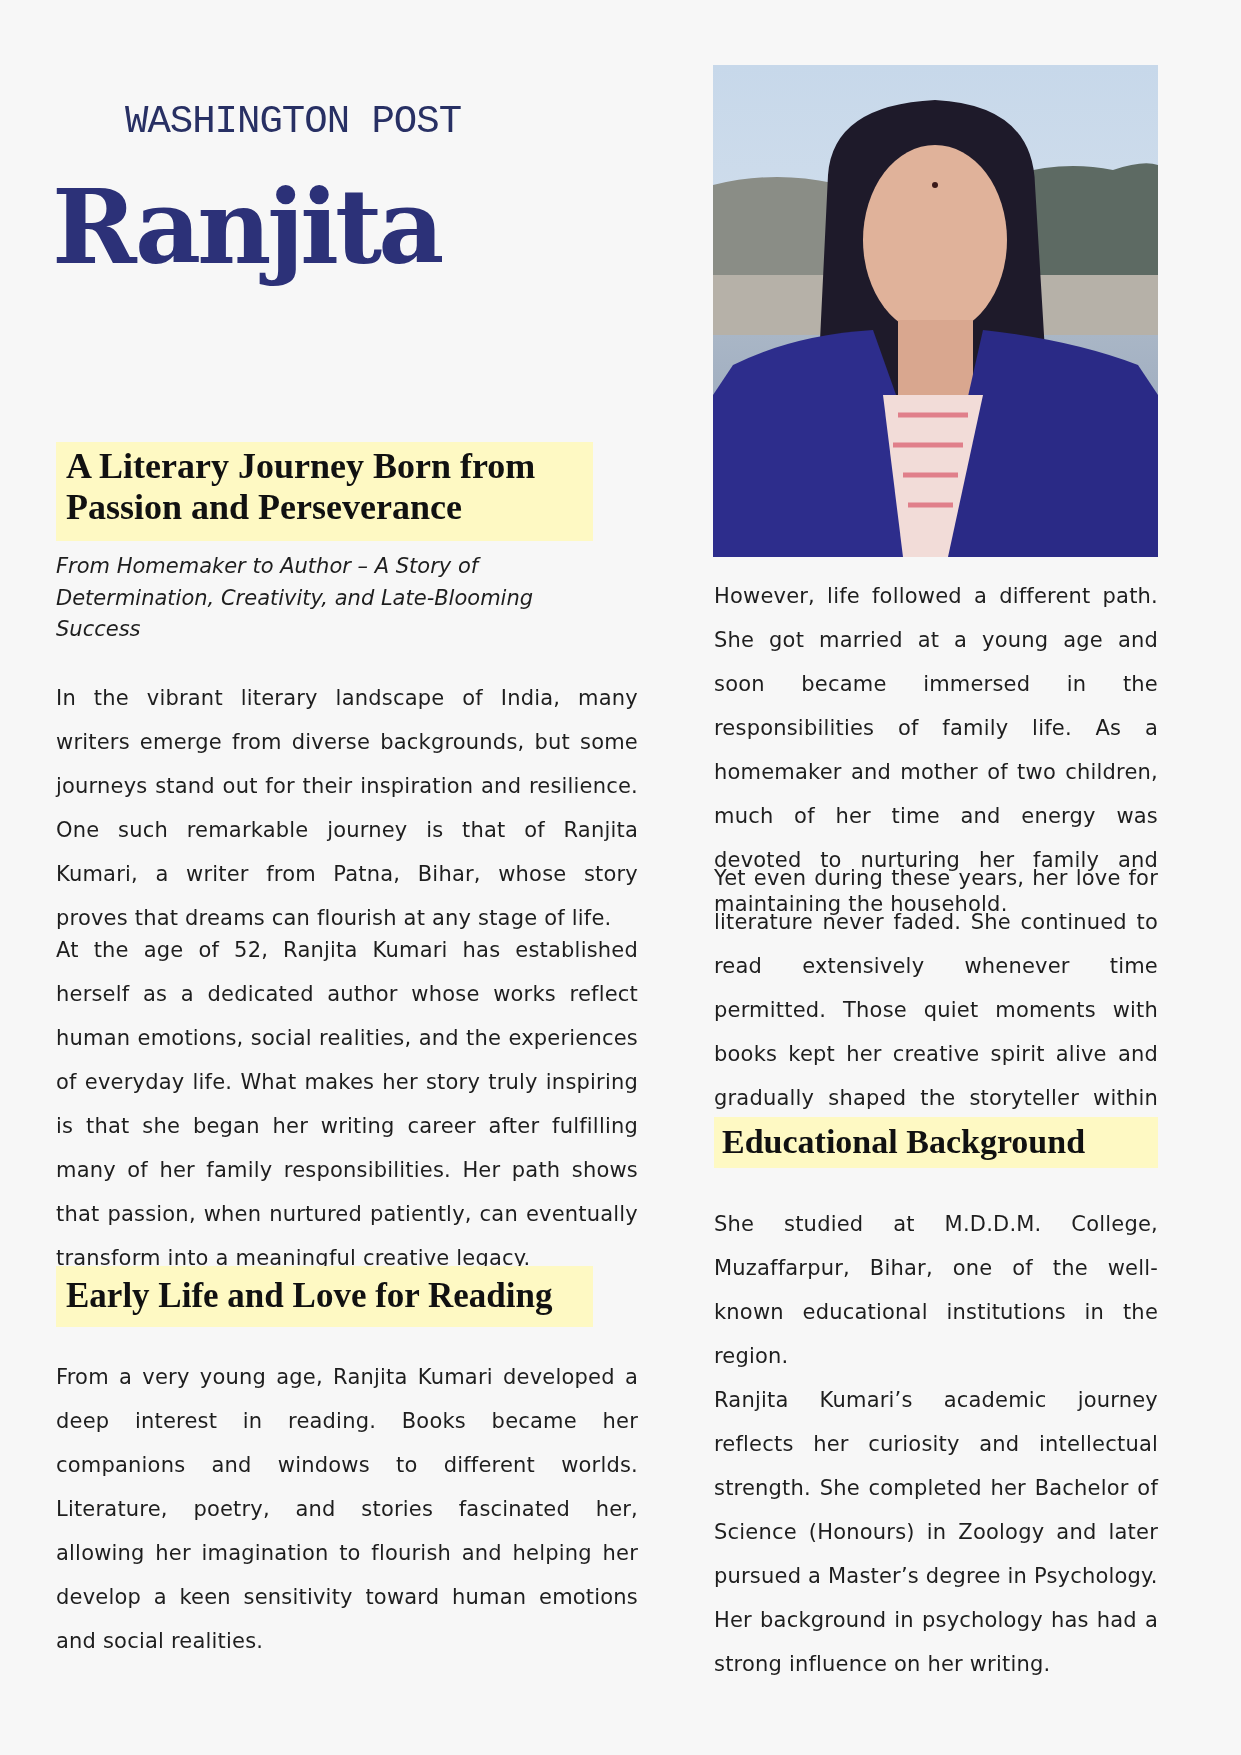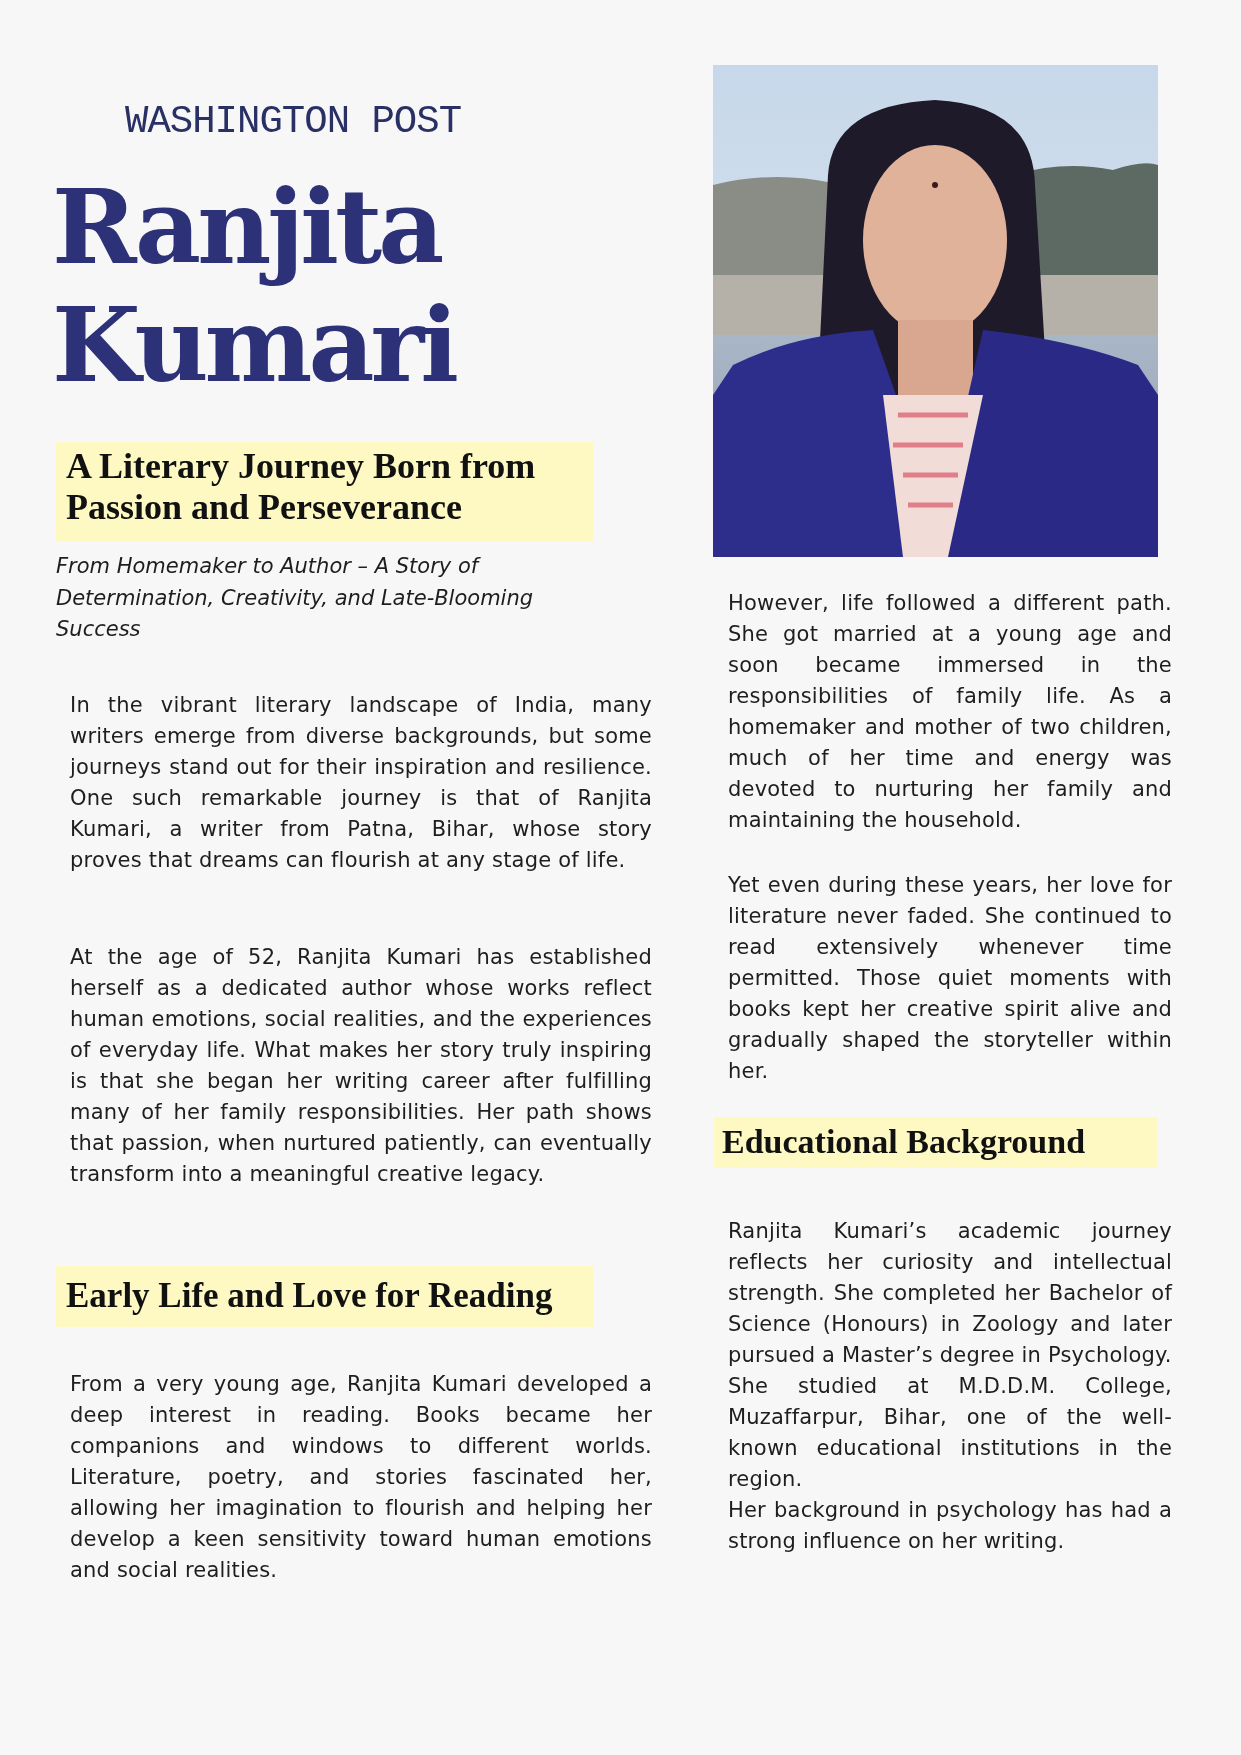--- a/index.html
+++ b/index.html
@@ -25,43 +25,42 @@
     box-sizing:border-box;
   }
   .h1box { left:56px; top:442px; width:537px; height:99px; padding:4px 10px 0 10px; font-size:36px; line-height:41px; }
   .h2box { left:56px; top:1266px; width:537px; height:61px; padding:8px 26px 0 10px; font-size:35px; line-height:44px; }
   .h3box { left:714px; top:1117px; width:444px; height:51px; padding:4px 8px 0 8px; font-size:34px; line-height:42px; }
   .sub {
     position:absolute; left:56px; top:551px; width:540px;
     font-style:italic; font-size:21px; line-height:31.5px; color:#1e1e1e;
   }
   .para {
-    position:absolute; font-size:21px; line-height:31px; text-align:justify;
-    letter-spacing:0.2px; color:#1e1e1e; margin:14px;
+    position:absolute; font-size:21px; line-height:44px; text-align:justify;
+    letter-spacing:0.2px; color:#1e1e1e; margin:0;
   }
   .p1 { left:56px; top:676px; width:582px; }
   .p2 { left:56px; top:928px; width:582px; }
   .p3 { left:56px; top:1355px; width:582px; }
   .p4 { left:714px; top:574px; width:444px; }
   .p5 { left:714px; top:856px; width:444px; }
   .p6 { left:714px; top:1202px; width:444px; }
   .p6 span { display:block; }
   .photo {
     position:absolute; left:713px; top:65px; width:445px; height:492px;
     overflow:hidden; background:#c9d6e3;
   }
 </style>
 </head>
 <body>
 
 <div class="logo"><span>WASHINGTON POST</span></div>
 
 <h1 class="name">
   <span>Ranjita</span><br>
-  <span>Kumari</span>
 </h1>
 
 <div class="hbox h1box">
   <span>A Literary Journey Born from Passion and Perseverance</span>
 </div>
 
 <div class="sub">From Homemaker to Author – A Story of Determination, Creativity, and Late-Blooming Success</div>
 
 <p class="para p1">In the vibrant literary landscape of India, many writers emerge from diverse backgrounds, but some journeys stand out for their inspiration and resilience. One such remarkable journey is that of Ranjita Kumari, a writer from Patna, Bihar, whose story proves that dreams can flourish at any stage of life.</p>
 <p class="para p2">At the age of 52, Ranjita Kumari has established herself as a dedicated author whose works reflect human emotions, social realities, and the experiences of everyday life. What makes her story truly inspiring is that she began her writing career after fulfilling many of her family responsibilities. Her path shows that passion, when nurtured patiently, can eventually transform into a meaningful creative legacy.</p>
@@ -99,16 +98,16 @@
   </svg>
 </div>
 
 <p class="para p4">However, life followed a different path. She got married at a young age and soon became immersed in the responsibilities of family life. As a homemaker and mother of two children, much of her time and energy was devoted to nurturing her family and maintaining the household.</p>
 <p class="para p5">Yet even during these years, her love for literature never faded. She continued to read extensively whenever time permitted. Those quiet moments with books kept her creative spirit alive and gradually shaped the storyteller within her.</p>
 
 <div class="hbox h3box">
   <span>Educational Background</span>
 </div>
 <div class="para p6">
+  <span>She studied at M.D.D.M. College, Muzaffarpur, Bihar, one of the well-known educational institutions in the region.</span>
   <span>Ranjita Kumari’s academic journey reflects her curiosity and intellectual strength. She completed her Bachelor of Science (Honours) in Zoology and later pursued a Master’s degree in Psychology.</span>
-  <span>She studied at M.D.D.M. College, Muzaffarpur, Bihar, one of the well-known educational institutions in the region.</span>
   <span>Her background in psychology has had a strong influence on her writing.</span>
 </div>
 
 </body></html>

